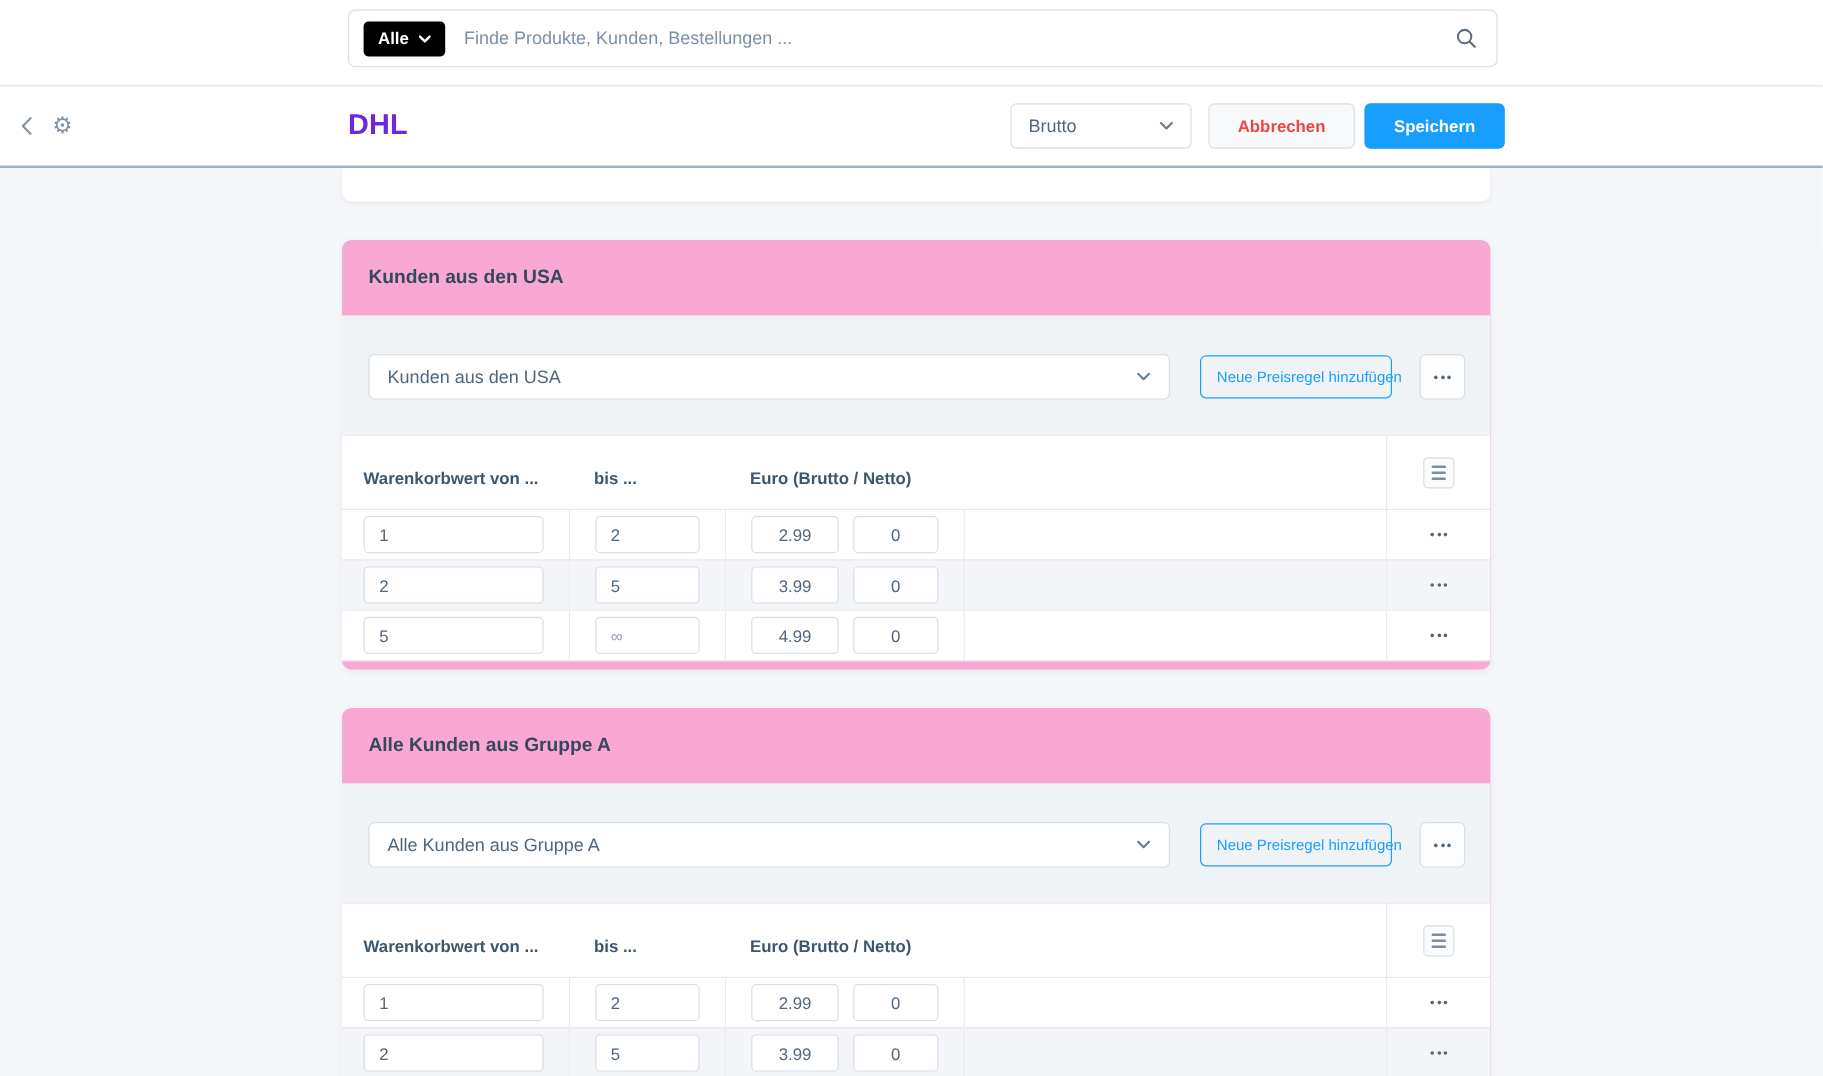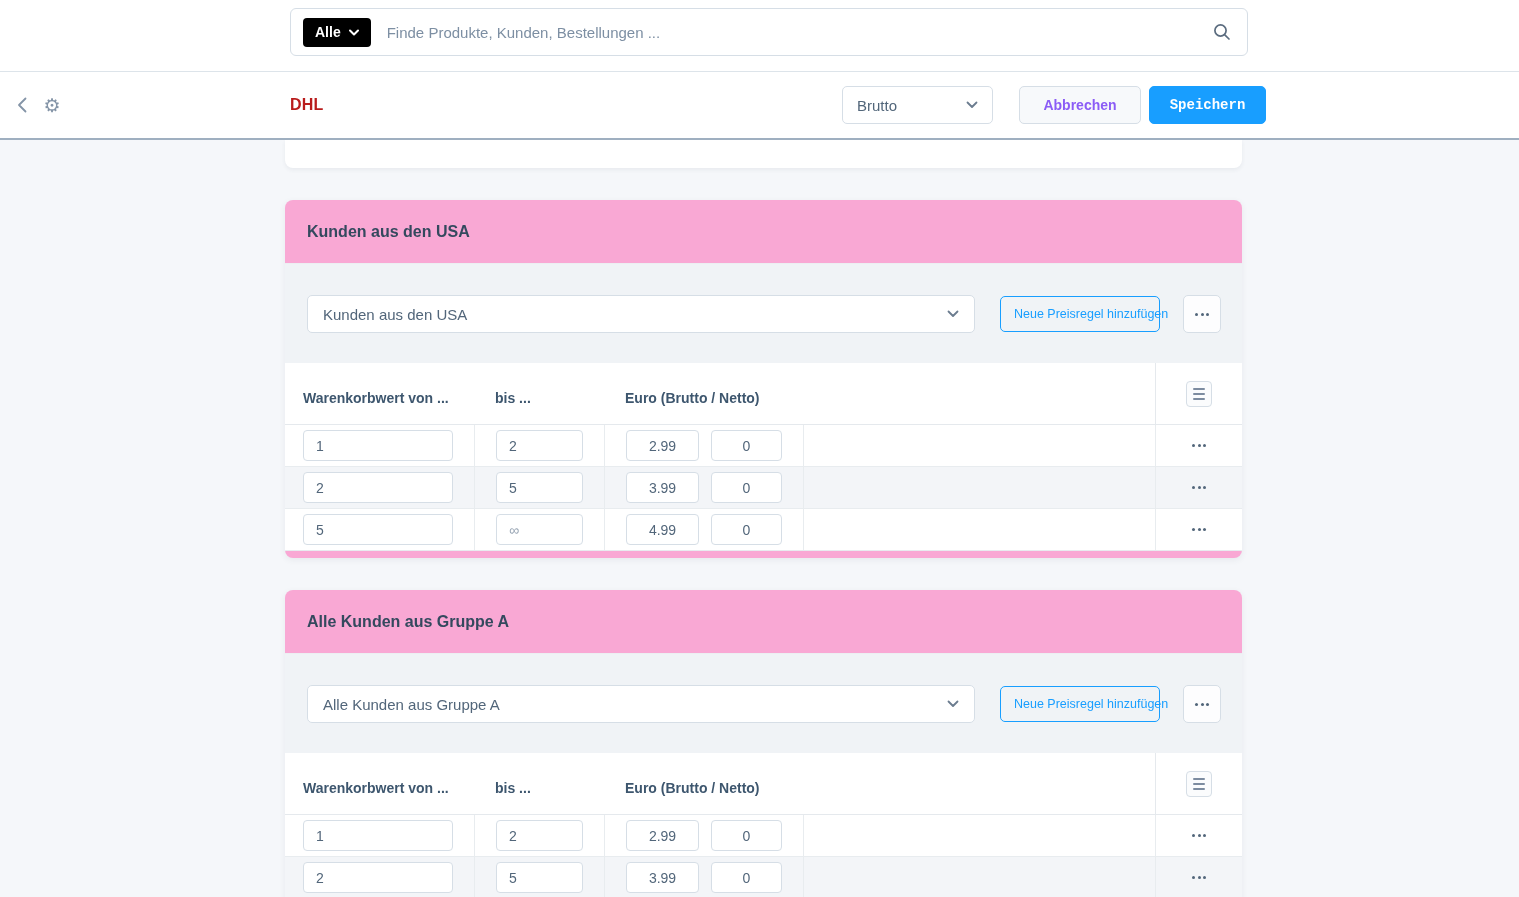--- a/index.html
+++ b/index.html
@@ -24,31 +24,31 @@
   .search-input::placeholder { color:#7d8fa3; opacity:1; }
   .search-icon { margin:0 16px 0 8px; display:flex; align-items:center; }
   
   .smartbar { position:absolute; left:0; top:72px; width:100%; height:68px; background:#fff;
               border-bottom:2px solid #9fafc0; z-index:20; }
   .icon-btn { position:absolute; top:0; height:66px; display:flex; align-items:center;
               justify-content:center; width:28px; cursor:pointer; color:#8494a7; }
   .back-btn { left:8px; }
   .gear-btn { left:38px; font-size:19px; line-height:1; }
   .sb-title { position:absolute; left:290px; top:0; height:66px; display:flex; align-items:center;
-              font-size:16px; font-weight:bold; color:#b91c1c; letter-spacing:.2px; }
+              font-size:24px; font-weight:bold; color:#6d28d9; letter-spacing:.2px; }
   .sb-right { position:absolute; left:842px; top:14px; height:38px; display:flex; }
   .lang-select { width:151px; height:38px; border:1px solid #d6dee6; border-radius:5px;
                  background:#fff; display:flex; align-items:center; justify-content:space-between;
                  padding:0 14px; font-size:15px; color:#52667a; cursor:pointer; }
   .btn { height:38px; border-radius:5px; font-family:inherit; font-size:14px; font-weight:bold;
          cursor:pointer; display:flex; align-items:center; justify-content:center; }
-  .btn-ghost { margin-left:26px; width:122px; background:#f7f9fb; border:1px solid #d6dee6;
-               color:#8b5cf6;text-align:center; }
+  .btn-ghost { margin-left:14px; width:122px; background:#f7f9fb; border:1px solid #d6dee6;
+               color:#ef4444;text-align:center; }
   .btn-primary { margin-left:8px; width:117px; background:#189eff; border:1px solid #189eff;
-                 color:#fff;font-family:Liberation Mono, monospace; }
+                 color:#fff; }
   
   .content { position:absolute; left:0; top:140px; right:0; bottom:0; background:#f5f7fa;
              overflow:hidden; }
   .card { position:absolute; left:285px; width:957px; background:#f9a8d4; border-radius:8px;
           box-shadow:0 2px 6px rgba(60,75,90,.08); overflow:hidden; }
   .card-partial { position:absolute; left:285px; top:0; width:957px; height:28px; background:#fff;
                   border-radius:0 0 8px 8px; box-shadow:0 2px 4px rgba(60,75,90,.07); }
   .card-1 { top:60px; height:358px; }
   .card-2 { top:450px; height:430px; }
   .card-title { height:63px; display:flex; align-items:center; padding-left:22px;

